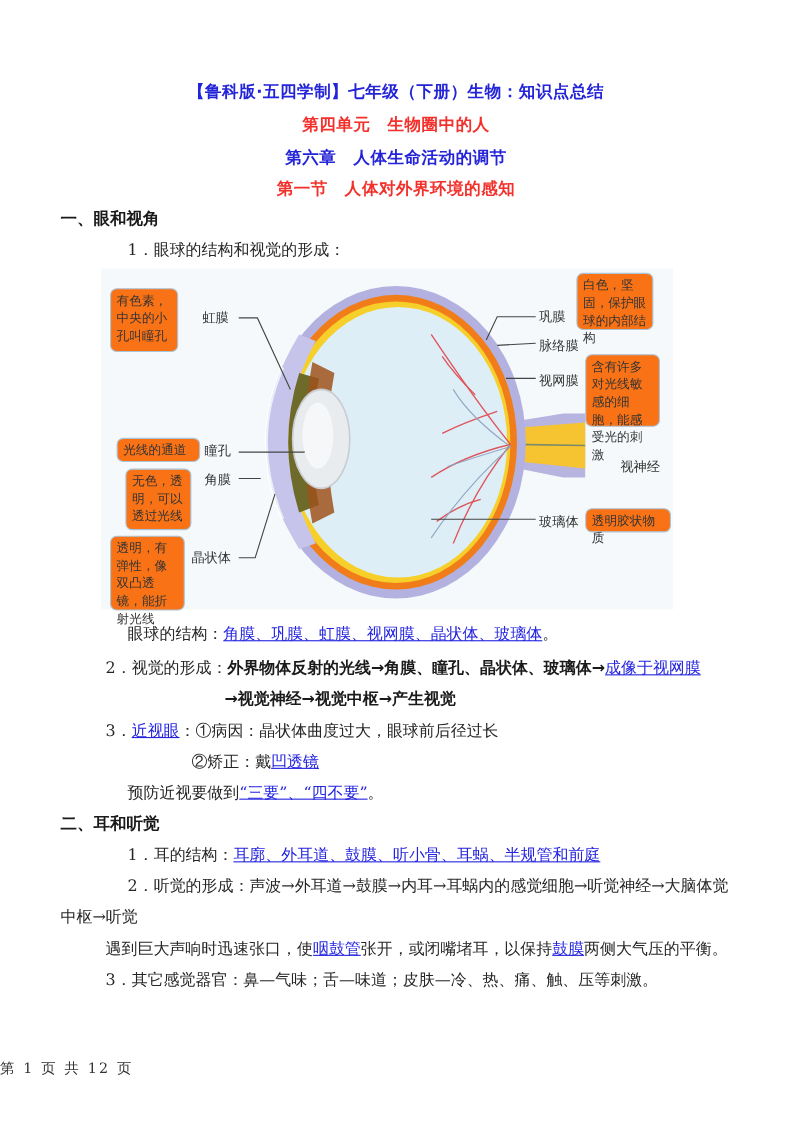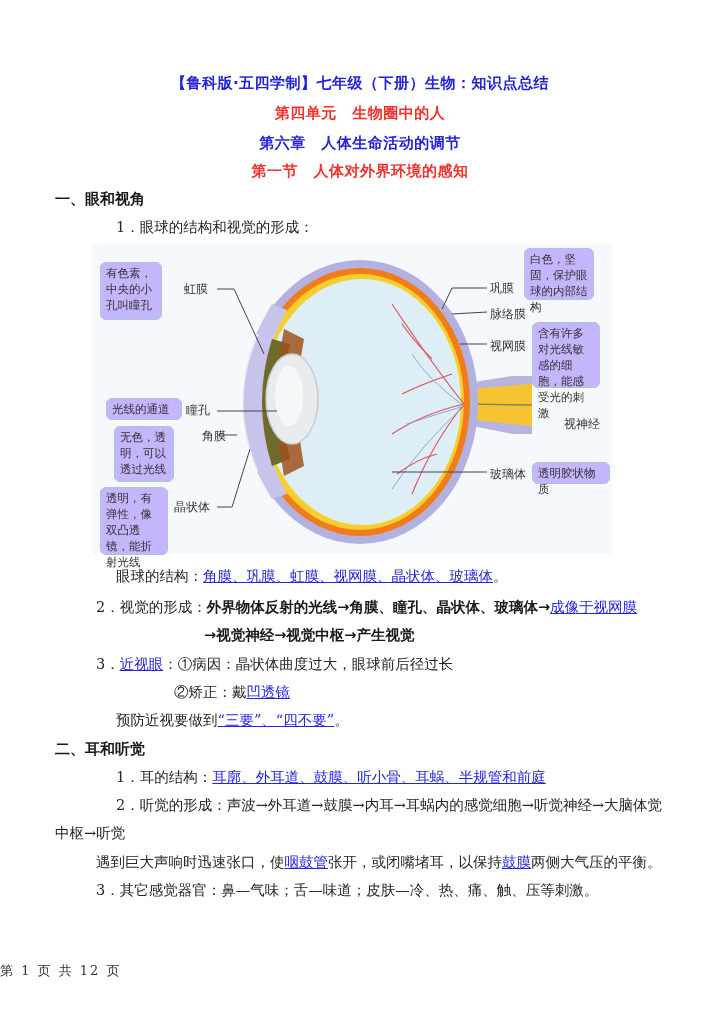--- a/index.html
+++ b/index.html
@@ -9,21 +9,21 @@
                 font-family:"DejaVu Sans","Liberation Sans",sans-serif;
                 font-weight:bold; font-size:15px; letter-spacing:0.5px; }
   .blue { color:#2323d8; }
   .red { color:#f2312c; }
   .h2 { position:absolute; left:55px; font-family:"DejaVu Sans","Liberation Sans",sans-serif;
         font-weight:bold; font-size:15px; color:#1a1a1a; }
   .p { position:absolute; font-size:14.5px; color:#262626; white-space:nowrap; }
   .link { color:#2323e0; text-decoration:underline; text-decoration-color:#2323e0; }
   .bold { font-family:"DejaVu Sans","Liberation Sans",sans-serif; font-weight:bold; color:#1a1a1a; }
   .figure { position:absolute; left:92px; top:244px; width:520px; height:310px; background:#f5f9fb; }
-  .callout { position:absolute; border:1.5px solid #aac4d8; border-radius:6px; background:#c4b5fd;
+  .callout { position:absolute; border:1.5px solid #aac4d8; border-radius:6px; background:#f97316;
              font-size:11.5px; line-height:16px; color:#333; padding:2px 5px; box-sizing:border-box; }
   .lbl { position:absolute; font-size:12px; color:#333; white-space:nowrap; }
   .footer { position:absolute; top:962px; left:0; width:720px; font-size:13px; color:#333; letter-spacing:2px; }
 </style>
 </head>
 <body>
 
 <div class="title-line blue" style="top:74px;">【鲁科版·五四学制】七年级（下册）生物：知识点总结</div>
 <div class="title-line red" style="top:104px;">第四单元　生物圈中的人</div>
 <div class="title-line blue" style="top:134px;">第六章　人体生命活动的调节</div>
@@ -83,21 +83,21 @@
   </svg>
 
   
   <div class="callout" style="left:8px; top:18px; width:62px; height:58px;">有色素，中央的小孔叫瞳孔</div>
   <div class="lbl" style="left:92px; top:37px;">虹膜</div>
 
   <div class="callout" style="left:14px; top:154px; width:76px; height:22px;">光线的通道</div>
   <div class="lbl" style="left:94px; top:158px;">瞳孔</div>
 
   <div class="callout" style="left:22px; top:182px; width:60px; height:56px;">无色，透明，可以透过光线</div>
-  <div class="lbl" style="left:110px; top:184px;">角膜</div>
+  <div class="lbl" style="left:94px; top:184px;">角膜</div>
 
   <div class="callout" style="left:8px; top:243px; width:68px; height:68px;">透明，有弹性，像双凸透镜，能折射光线</div>
   <div class="lbl" style="left:82px; top:255px;">晶状体</div>
 
   
   <div class="lbl" style="left:398px; top:36px;">巩膜</div>
   <div class="callout" style="left:432px; top:4px; width:70px; height:52px;">白色，坚固，保护眼球的内部结构</div>
 
   <div class="lbl" style="left:398px; top:62px;">脉络膜</div>
 

